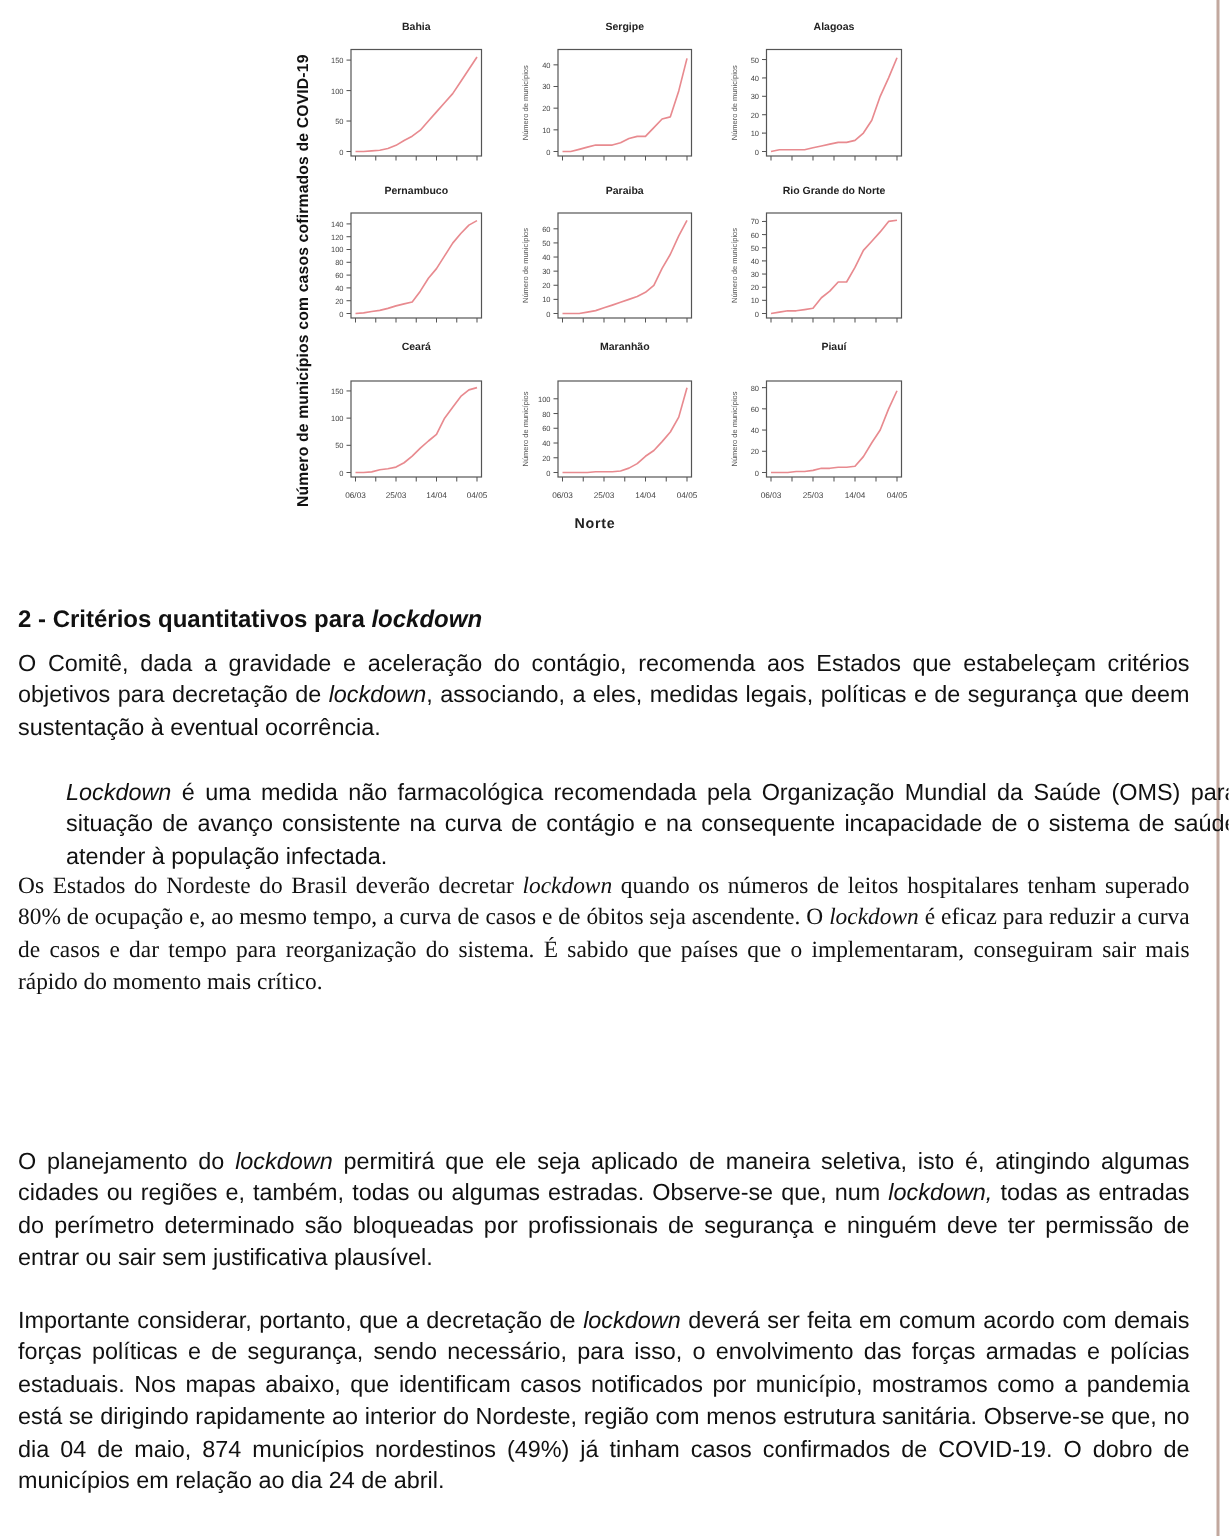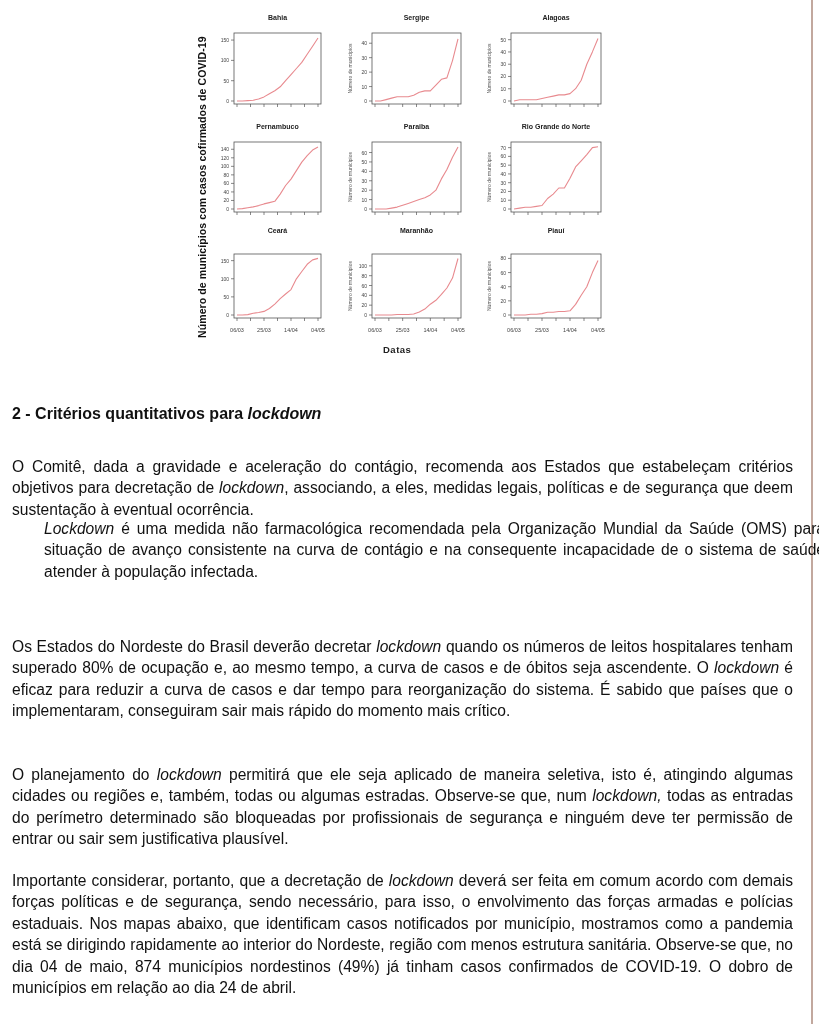--- a/index.html
+++ b/index.html
@@ -248,36 +248,36 @@
         <line x1="570" x2="570" y1="318" y2="321" stroke="#555" stroke-width="0.7"></line>
         <line x1="584" x2="584" y1="318" y2="321" stroke="#555" stroke-width="0.7"></line>
         <line x1="598" x2="598" y1="318" y2="321" stroke="#555" stroke-width="0.7"></line>
         <text x="514" y="332" text-anchor="middle" font-size="5.5" fill="#444">06/03</text>
         <text x="542" y="332" text-anchor="middle" font-size="5.5" fill="#444">25/03</text>
         <text x="570" y="332" text-anchor="middle" font-size="5.5" fill="#444">14/04</text>
         <text x="598" y="332" text-anchor="middle" font-size="5.5" fill="#444">04/05</text>
         <polyline points="514.0,315.0 519.6,315.0 525.2,315.0 530.8,314.3 536.4,314.3 542.0,313.6 547.6,312.2 553.2,312.2 558.8,311.5 564.4,311.5 570.0,310.8 575.6,304.4 581.2,295.2 586.8,286.7 592.4,272.6 598.0,260.5" fill="none" stroke="#e88a8f" stroke-width="1.1" stroke-linejoin="round"></polyline>
       </g>
     </svg>
-  <div class="xlab">Datas</div>
+  <div class="xlab">Norte</div>
 </div>
 
 <div class="heading">
   <span>2 - Critérios quantitativos para </span><em>lockdown</em>
 </div>
 
-<div class="doc" style="top:456px;">
+<div class="doc" style="top:432px;">
   <p><span>O Comitê, dada a gravidade e aceleração do contágio, recomenda aos Estados que estabeleçam critérios objetivos para decretação de </span><em>lockdown</em><span>, associando, a eles, medidas legais, políticas e de segurança que deem sustentação à eventual ocorrência.</span></p>
 </div>
 
 <div class="doc" style="top:518px;margin-left:32px;">
   <p><em>Lockdown</em><span> é uma medida não farmacológica recomendada pela Organização Mundial da Saúde (OMS) para situação de avanço consistente na curva de contágio e na consequente incapacidade de o sistema de saúde atender à população infectada.</span></p>
 </div>
 
-<div class="doc" style="top:636px;">
+<div class="doc" style="top:580px;font-family:Liberation Serif, serif;">
   <p><span>Os Estados do Nordeste do Brasil deverão decretar </span><em>lockdown</em><span> quando os números de leitos hospitalares tenham superado 80% de ocupação e, ao mesmo tempo, a curva de casos e de óbitos seja ascendente. O </span><em>lockdown</em><span> é eficaz para reduzir a curva de casos e dar tempo para reorganização do sistema. É sabido que países que o implementaram, conseguiram sair mais rápido do momento mais crítico.</span></p>
 </div>
 
 <div class="doc" style="top:764px;">
   <p><span>O planejamento do </span><em>lockdown</em><span> permitirá que ele seja aplicado de maneira seletiva, isto é, atingindo algumas cidades ou regiões e, também, todas ou algumas estradas. Observe-se que, num </span><em>lockdown,</em><span> todas as entradas do perímetro determinado são bloqueadas por profissionais de segurança e ninguém deve ter permissão de entrar ou sair sem justificativa plausível.</span></p>
 </div>
 
 <div class="doc" style="top:842px;margin-top:28px;">
   <p><span>Importante considerar, portanto, que a decretação de </span><em>lockdown</em><span> deverá ser feita em comum acordo com demais forças políticas e de segurança, sendo necessário, para isso, o envolvimento das forças armadas e polícias estaduais. Nos mapas abaixo, que identificam casos notificados por município, mostramos como a pandemia está se dirigindo rapidamente ao interior do Nordeste, região com menos estrutura sanitária. Observe-se que, no dia 04 de maio, 874 municípios nordestinos (49%) já tinham casos confirmados de COVID-19. O dobro de municípios em relação ao dia 24 de abril.</span></p>
 </div>

